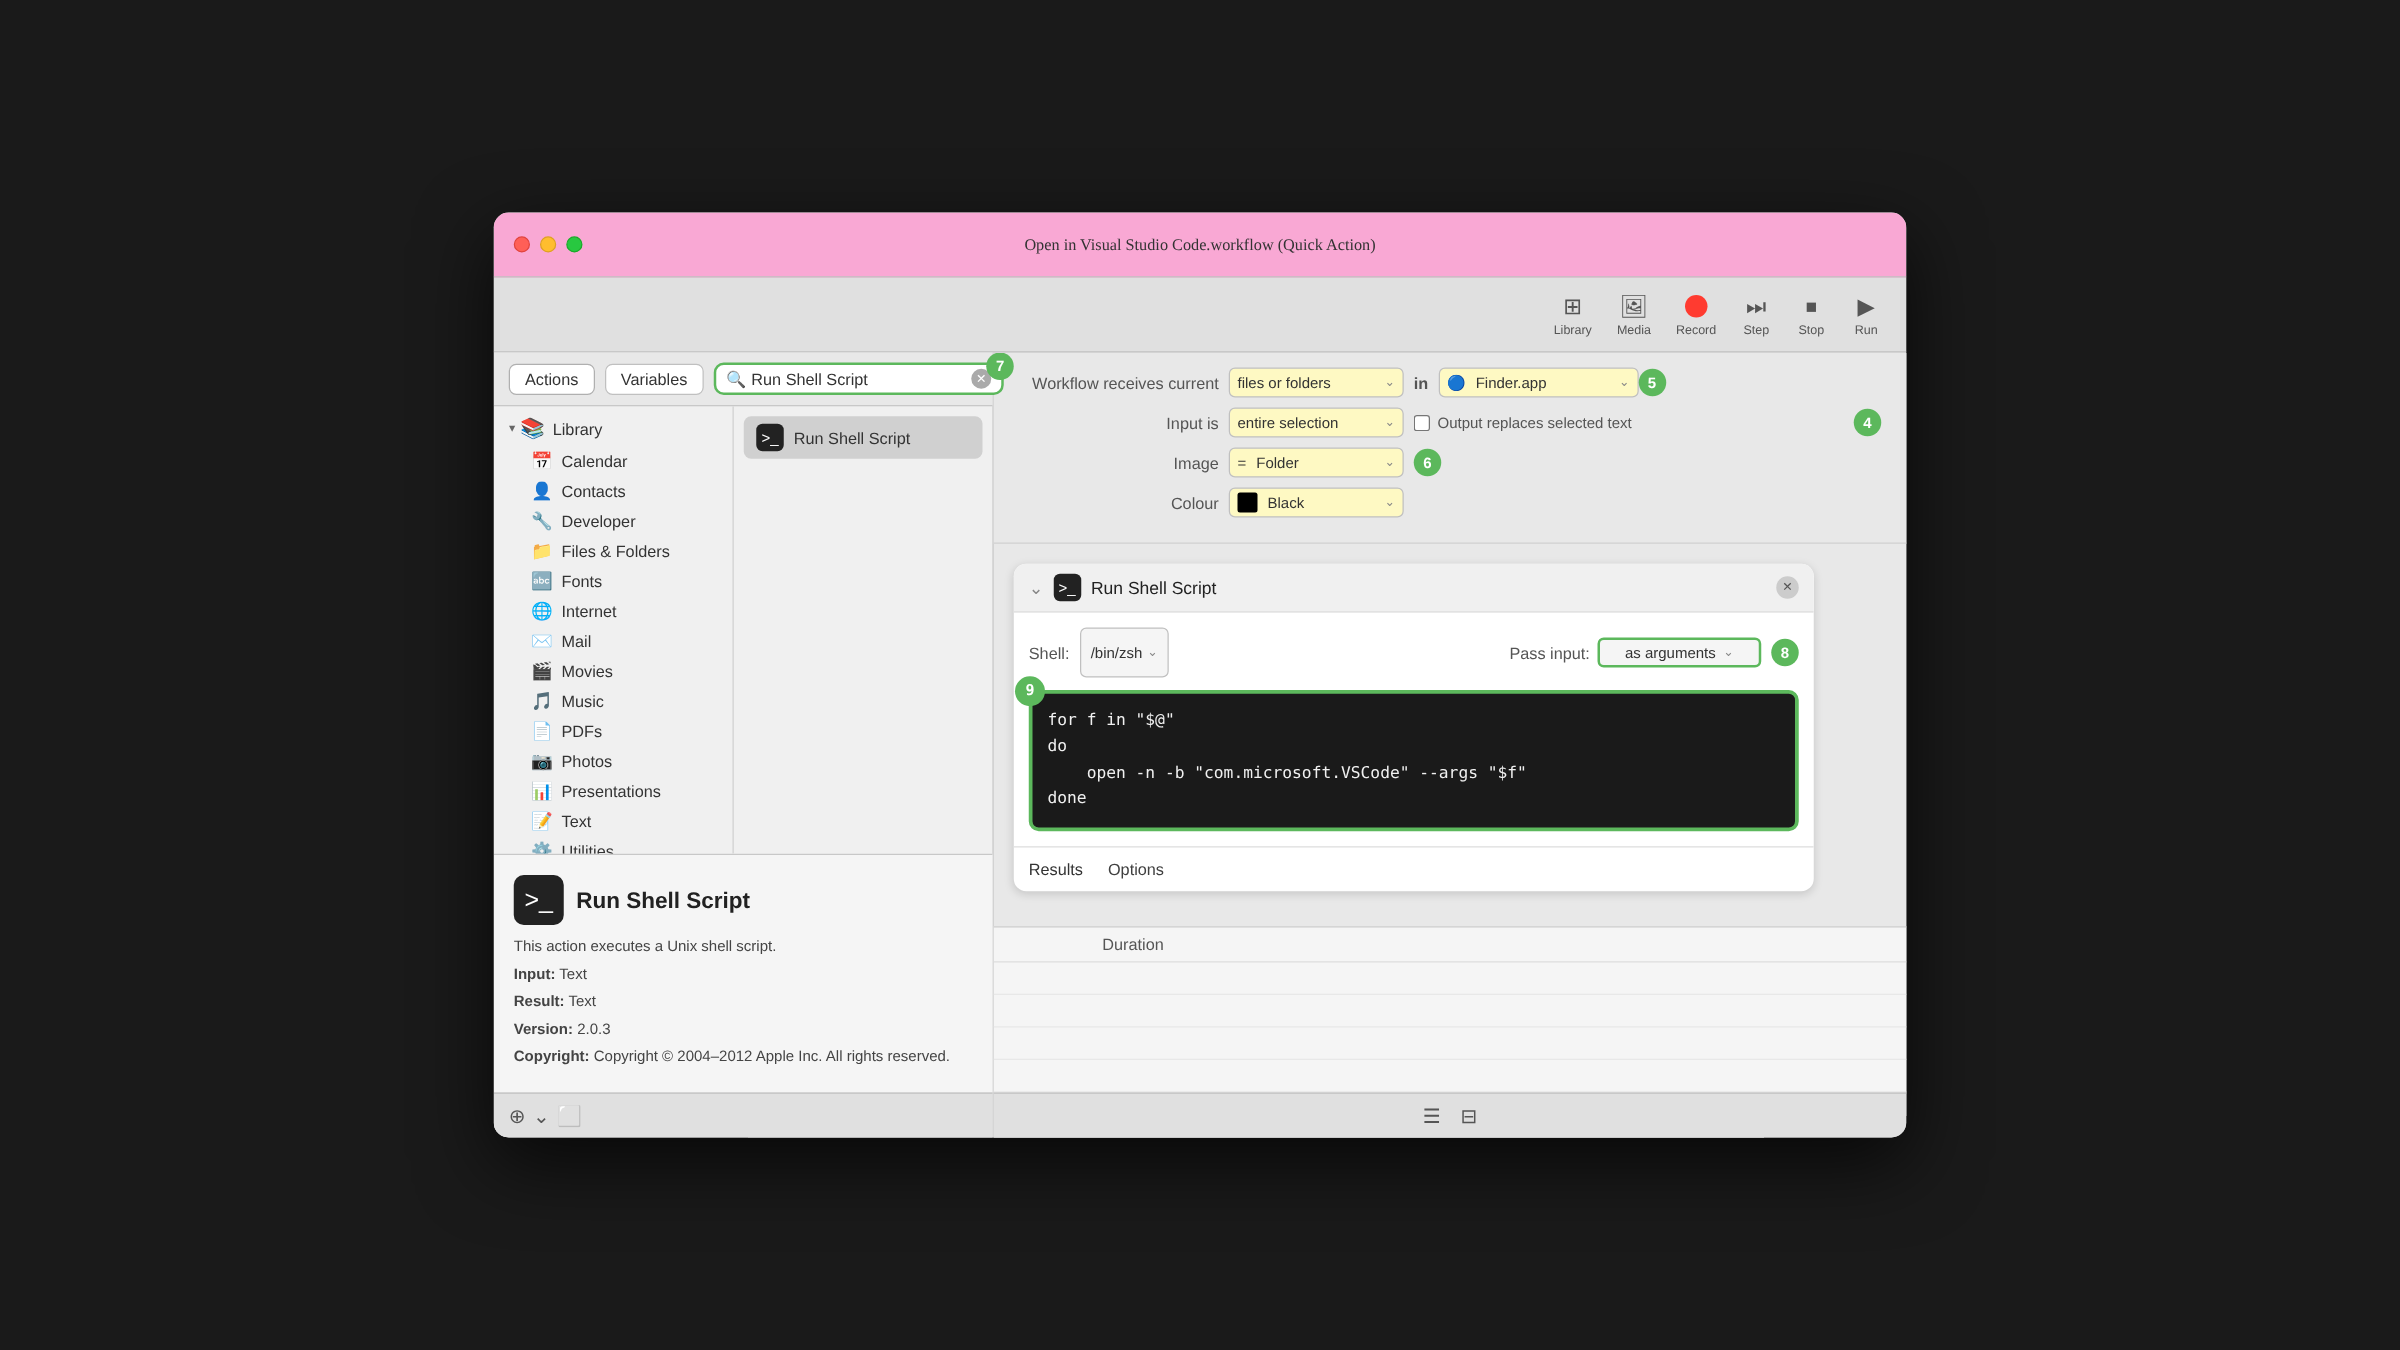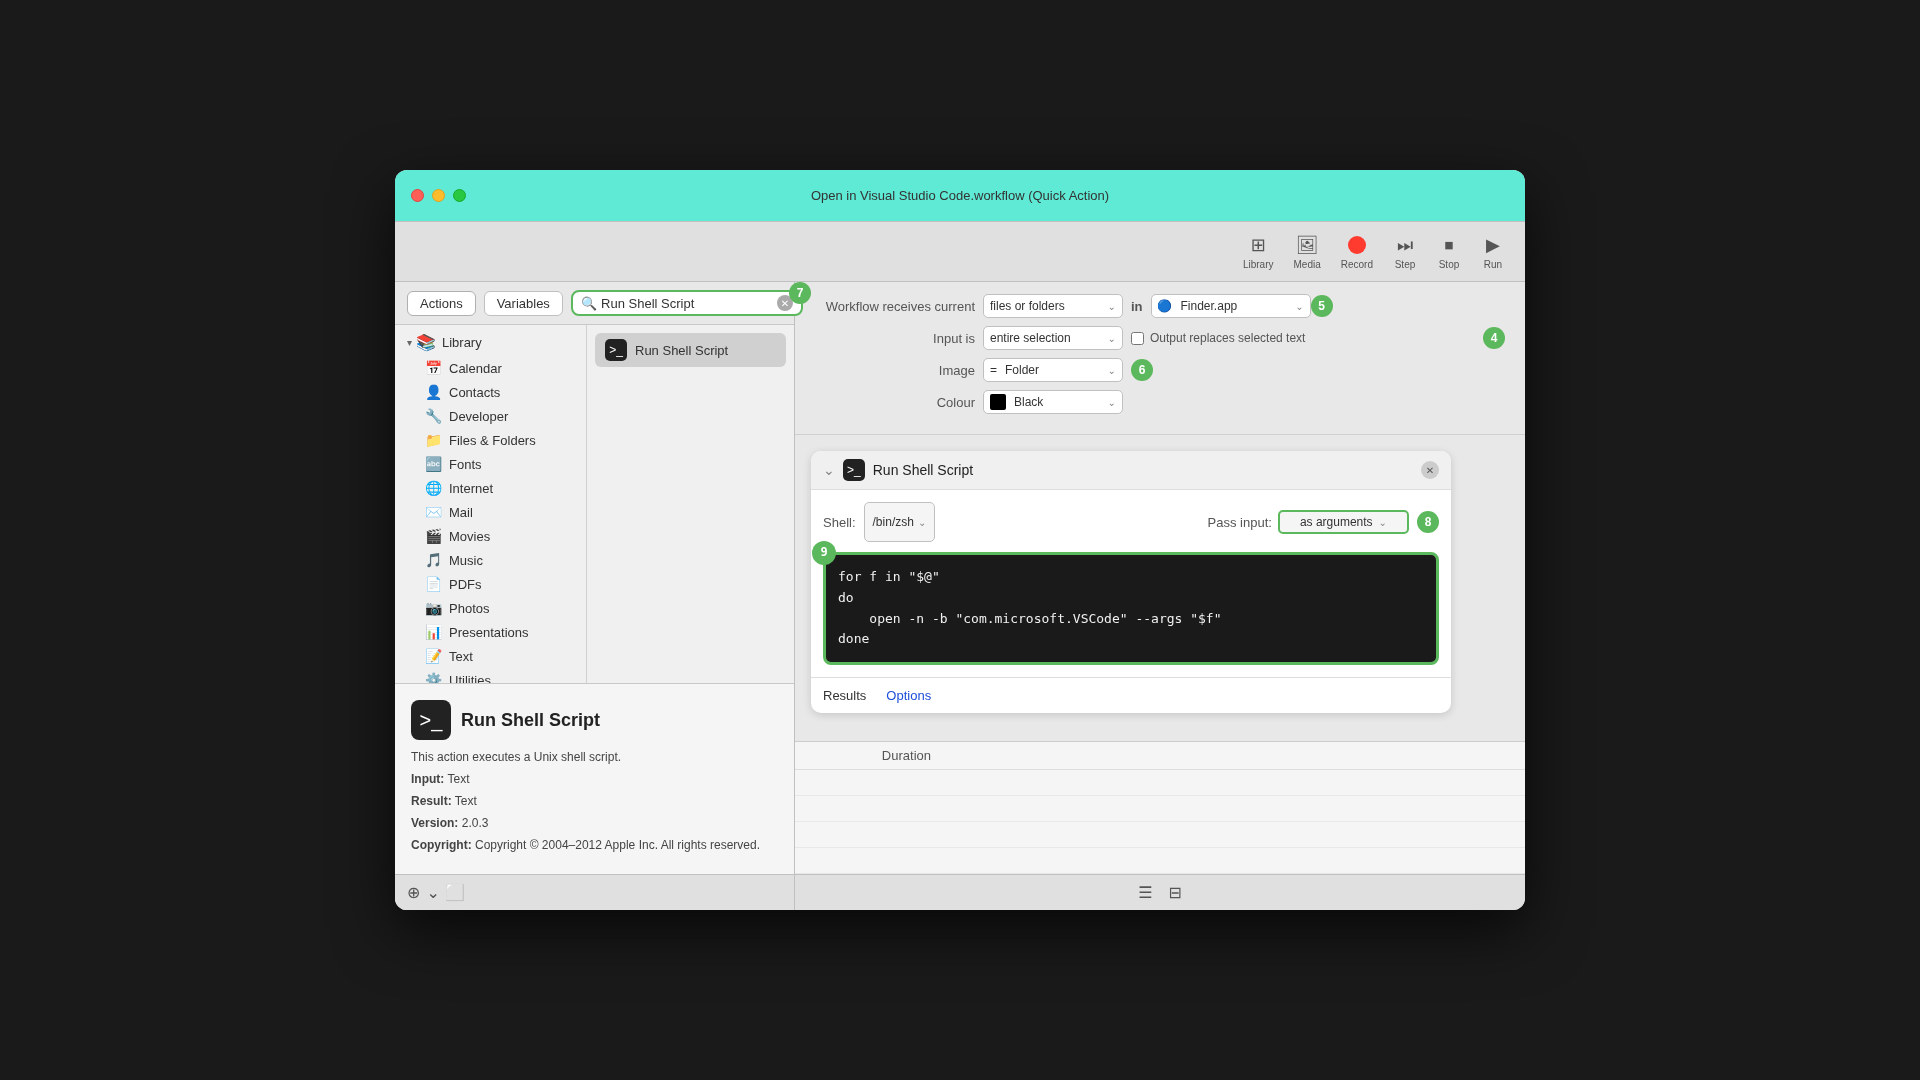--- a/index.html
+++ b/index.html
@@ -16,28 +16,29 @@
       height: 740px;
       background: #ececec;
       border-radius: 12px;
       box-shadow: 0 20px 60px rgba(0,0,0,0.7);
       display: flex;
       flex-direction: column;
       overflow: hidden;
     }
     
     .titlebar {
-      background: #5eead4;
+      background: #f9a8d4;
       height: 52px;
       display: flex;
       align-items: center;
       padding: 0 16px;
       border-bottom: 1px solid #c0c0c0;
       position: relative;
       flex-shrink: 0;
+      font-family: Liberation Serif, serif;
     }
     .traffic-lights {
       display: flex;
       gap: 8px;
       align-items: center;
     }
     .traffic-light {
       width: 13px;
       height: 13px;
       border-radius: 50%;
@@ -311,21 +312,21 @@
       font-size: 13px;
       color: #444;
     }
     .workflow-row label {
       min-width: 160px;
       text-align: right;
       margin-right: 8px;
       color: #555;
     }
     .wf-select {
-      background: #ffffff;
+      background: #fef9c3;
       border: 1px solid #c0c0c0;
       border-radius: 5px;
       padding: 2px 6px;
       font-size: 12px;
       color: #333;
       display: flex;
       align-items: center;
       gap: 4px;
       cursor: pointer;
       min-width: 140px;
@@ -476,21 +477,21 @@
       font-weight: bold;
     }
     .action-footer {
       display: flex;
       gap: 20px;
       padding: 8px 12px;
       border-top: 1px solid #ddd;
     }
     .footer-tab {
       font-size: 13px;
-      color: #1d4ed8;
+      color: #404040;
       cursor: pointer;
       padding: 2px 0;
     }
     .footer-tab.active {
       color: #333;
       font-weight: 500;
     }
     
     .log-area {
       border-top: 1px solid #ccc;

